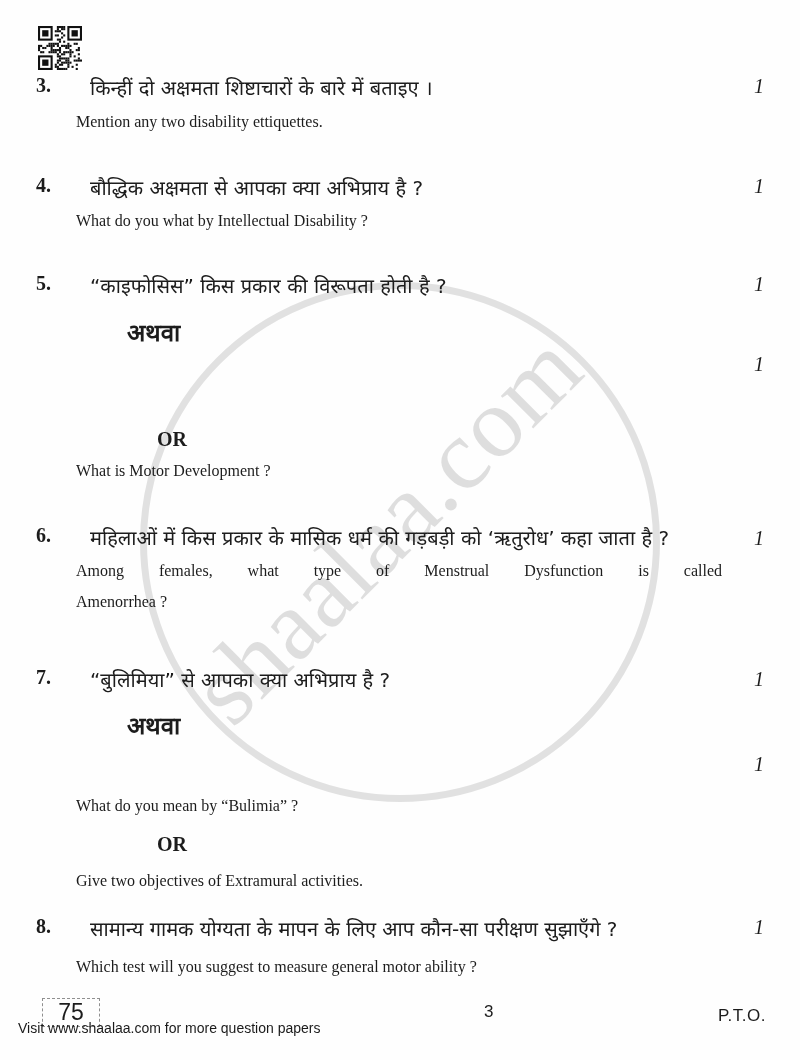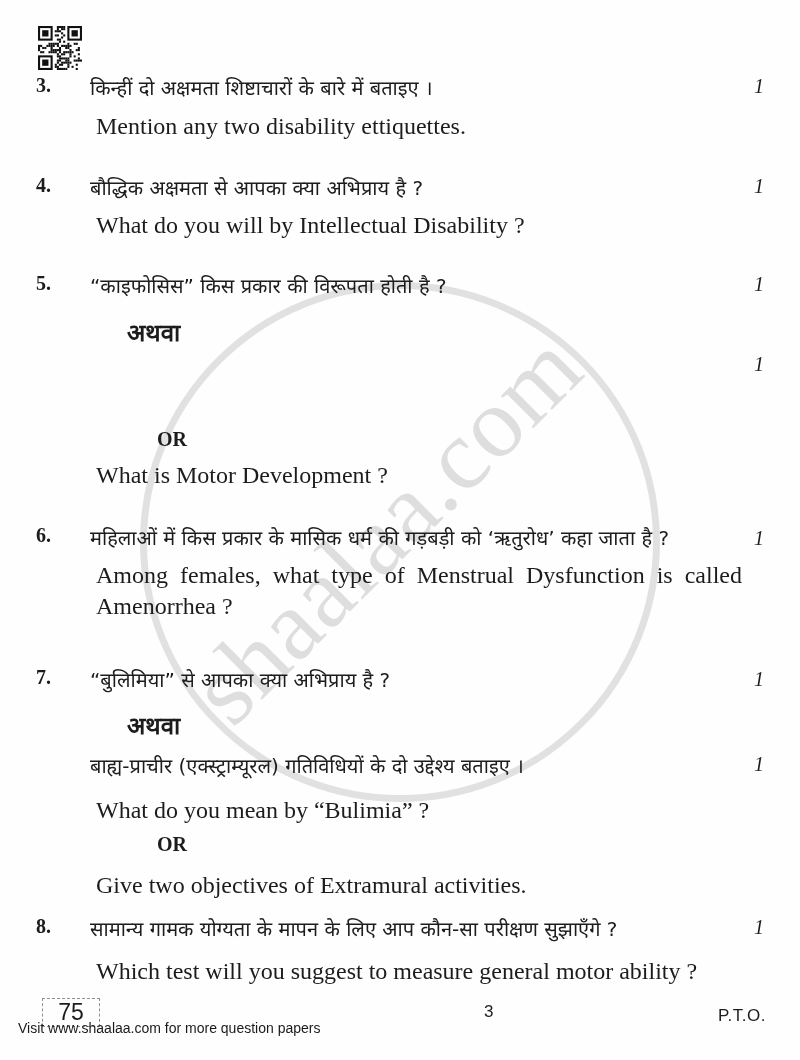--- a/index.html
+++ b/index.html
@@ -42,22 +42,22 @@
     left:36px;
     font-weight:bold;
     font-size:20px;
   }
   .hindi{
     left:90px;
     font-family:"DejaVu Sans","Liberation Sans",sans-serif;
     font-size:20px;
   }
   .eng{
-    left:96px;
-    font-size:24px;
+    left:76px;
+    font-size:16px;
   }
   .or-hi{
     left:127px;
     font-family:"DejaVu Sans","Liberation Sans",sans-serif;
     font-weight:bold;
     font-size:24px;
   }
   .or-en{
     left:157px;
     font-weight:bold;
@@ -242,41 +242,40 @@
   <div class="wm-text">shaalaa.com</div>
 
   <div class="line q-num" style="top:74px">3.</div>
   <div class="line hindi" style="top:74px">किन्हीं दो अक्षमता शिष्टाचारों के बारे में बताइए ।</div>
   <div class="line mark" style="top:75px">1</div>
   <div class="line eng" style="top:113px">Mention any two disability ettiquettes.</div>
 
   <div class="line q-num" style="top:174px">4.</div>
   <div class="line hindi" style="top:174px">बौद्धिक अक्षमता से आपका क्या अभिप्राय है ?</div>
   <div class="line mark" style="top:175px">1</div>
-  <div class="line eng" style="top:212px">What do you will by Intellectual Disability ?</div>
+  <div class="line eng" style="top:212px">What do you what by Intellectual Disability ?</div>
 
   <div class="line q-num" style="top:272px">5.</div>
   <div class="line hindi" style="top:272px">“काइफोसिस” किस प्रकार की विरूपता होती है ?</div>
   <div class="line mark" style="top:273px">1</div>
   <div class="line or-hi" style="top:315px">अथवा</div>
   <div class="line mark" style="top:353px">1</div>
   <div class="line or-en" style="top:428px">OR</div>
   <div class="line eng" style="top:462px">What is Motor Development ?</div>
 
   <div class="line q-num" style="top:524px">6.</div>
   <div class="line hindi" style="top:524px">महिलाओं में किस प्रकार के मासिक धर्म की गड़बड़ी को ‘ऋतुरोध’ कहा जाता है ?</div>
   <div class="line mark" style="top:527px">1</div>
   <div class="line eng justify" style="top:562px">Among females, what type of Menstrual Dysfunction is called</div>
   <div class="line eng" style="top:593px">Amenorrhea ?</div>
 
   <div class="line q-num" style="top:666px">7.</div>
   <div class="line hindi" style="top:666px">“बुलिमिया” से आपका क्या अभिप्राय है ?</div>
   <div class="line mark" style="top:668px">1</div>
   <div class="line or-hi" style="top:708px">अथवा</div>
-  <div class="line hindi" style="top:752px">बाह्य-प्राचीर (एक्स्ट्राम्यूरल) गतिविधियों के दो उद्देश्य बताइए ।</div>
   <div class="line mark" style="top:753px">1</div>
   <div class="line eng" style="top:797px">What do you mean by “Bulimia” ?</div>
   <div class="line or-en" style="top:833px">OR</div>
   <div class="line eng" style="top:872px">Give two objectives of Extramural activities.</div>
 
   <div class="line q-num" style="top:915px">8.</div>
   <div class="line hindi" style="top:915px">सामान्य गामक योग्यता के मापन के लिए आप कौन-सा परीक्षण सुझाएँगे ?</div>
   <div class="line mark" style="top:916px">1</div>
   <div class="line eng" style="top:958px">Which test will you suggest to measure general motor ability ?</div>
 

